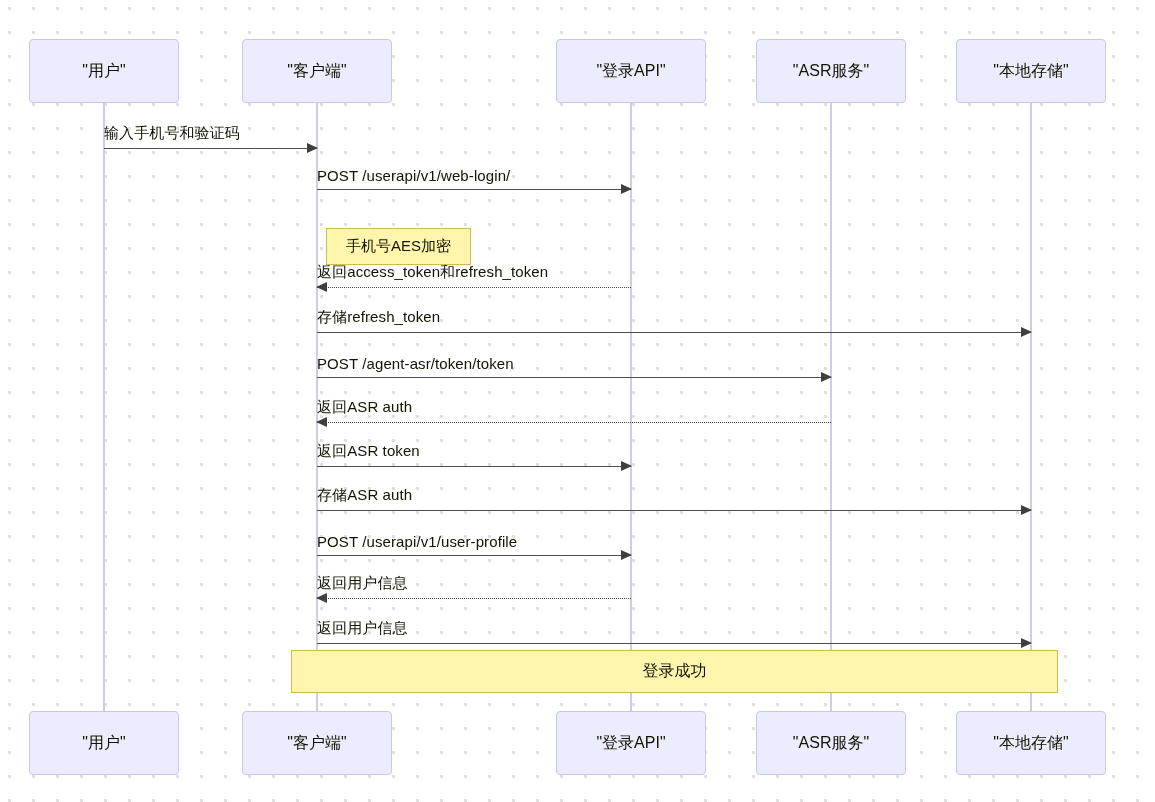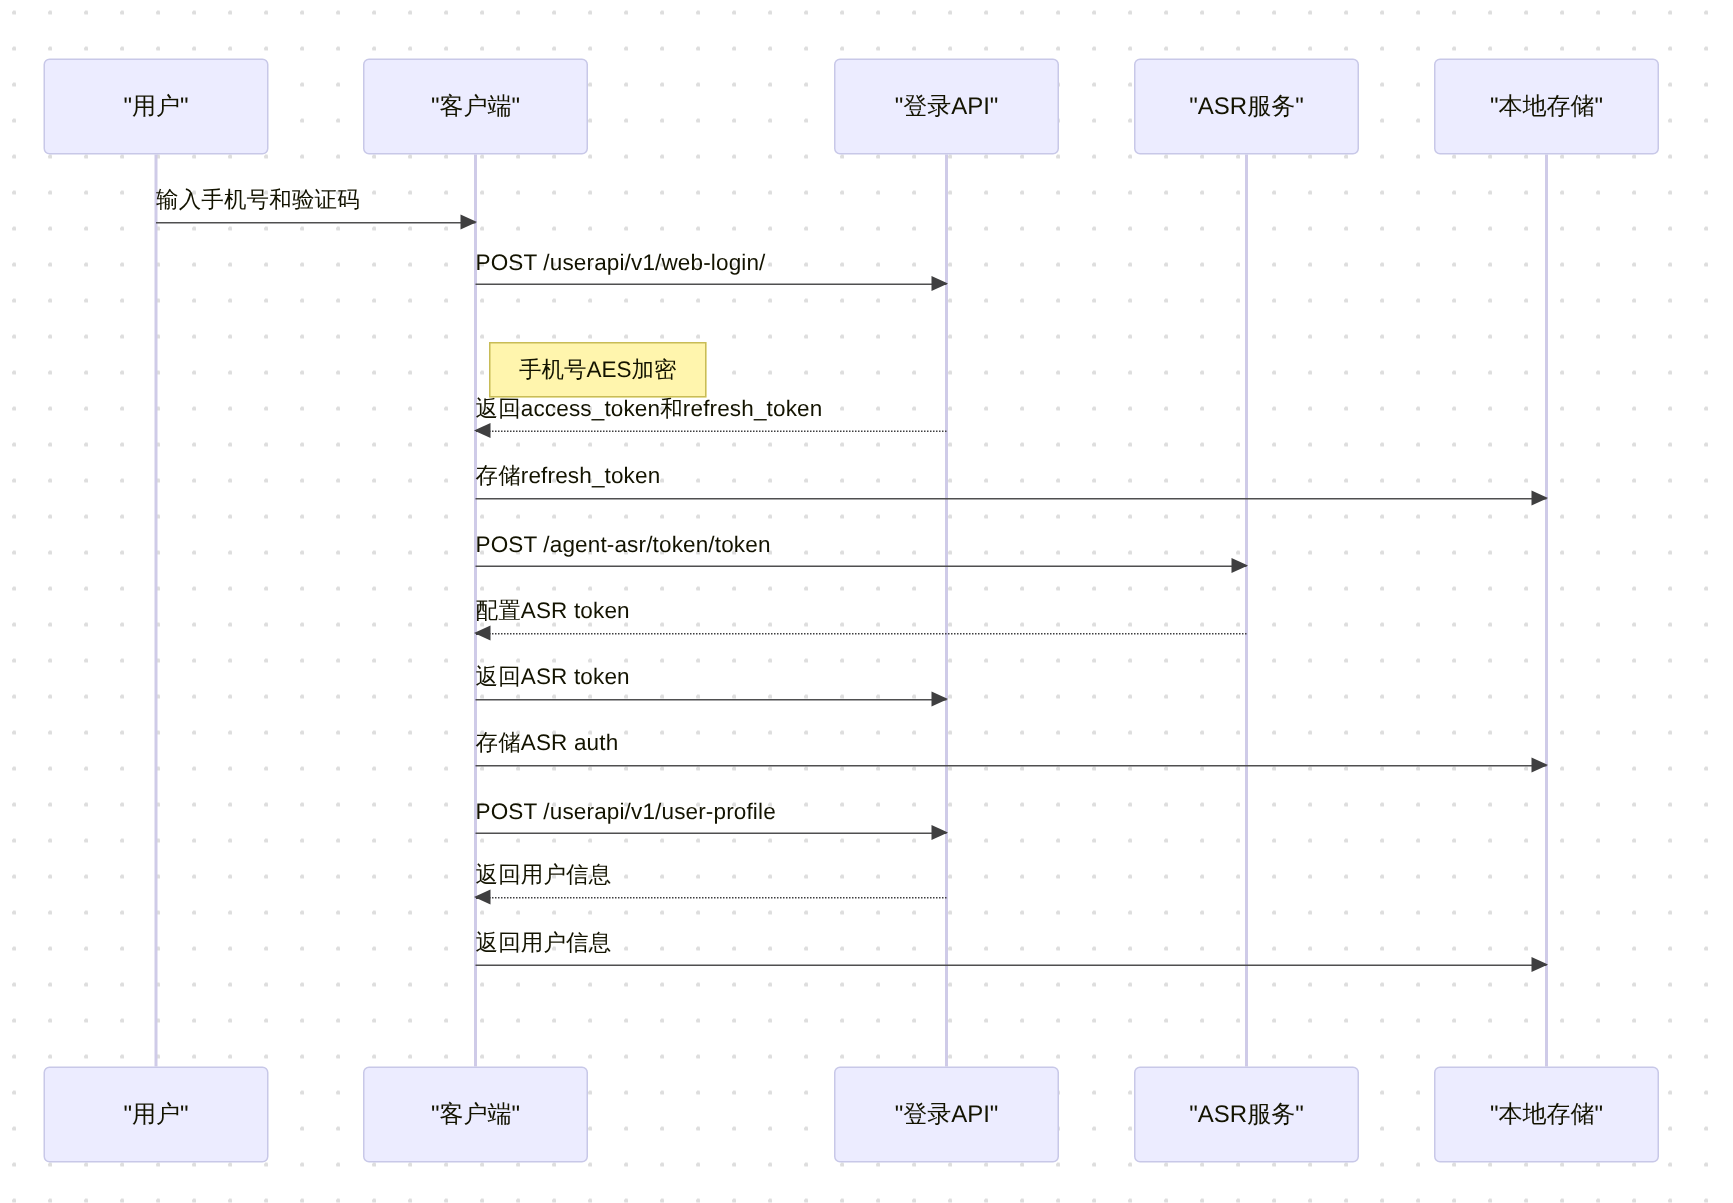--- a/index.html
+++ b/index.html
@@ -171,21 +171,21 @@
 
   <div class="msg to-right" style="left:317px; top:377px; width:514px;">
     <div class="line"></div>
     <div class="arrow"></div>
     <div class="label">POST /agent-asr/token/token</div>
   </div>
 
   <div class="msg to-left dashed" style="left:317px; top:422px; width:514px;">
     <div class="line"></div>
     <div class="arrow"></div>
-    <div class="label">配置ASR token</div>
+    <div class="label">返回ASR auth</div>
   </div>
 
   <div class="msg to-right" style="left:317px; top:466px; width:314px;">
     <div class="line"></div>
     <div class="arrow"></div>
     <div class="label">返回ASR token</div>
   </div>
 
   <div class="msg to-right" style="left:317px; top:510px; width:714px;">
     <div class="line"></div>
@@ -204,20 +204,23 @@
     <div class="arrow"></div>
     <div class="label">返回用户信息</div>
   </div>
 
   <div class="msg to-right" style="left:317px; top:643px; width:714px;">
     <div class="line"></div>
     <div class="arrow"></div>
     <div class="label">返回用户信息</div>
   </div>
 
+  <div class="note wide" style="left:291px; top:650px; width:767px; height:43px;">
+    <span>登录成功</span>
+  </div>
 
   <div class="participant" style="left:29px; top:711px; width:150px; height:64px;">
     <span>"用户"</span>
   </div>
   <div class="participant" style="left:242px; top:711px; width:150px; height:64px;">
     <span>"客户端"</span>
   </div>
   <div class="participant" style="left:556px; top:711px; width:150px; height:64px;">
     <span>"登录API"</span>
   </div>

